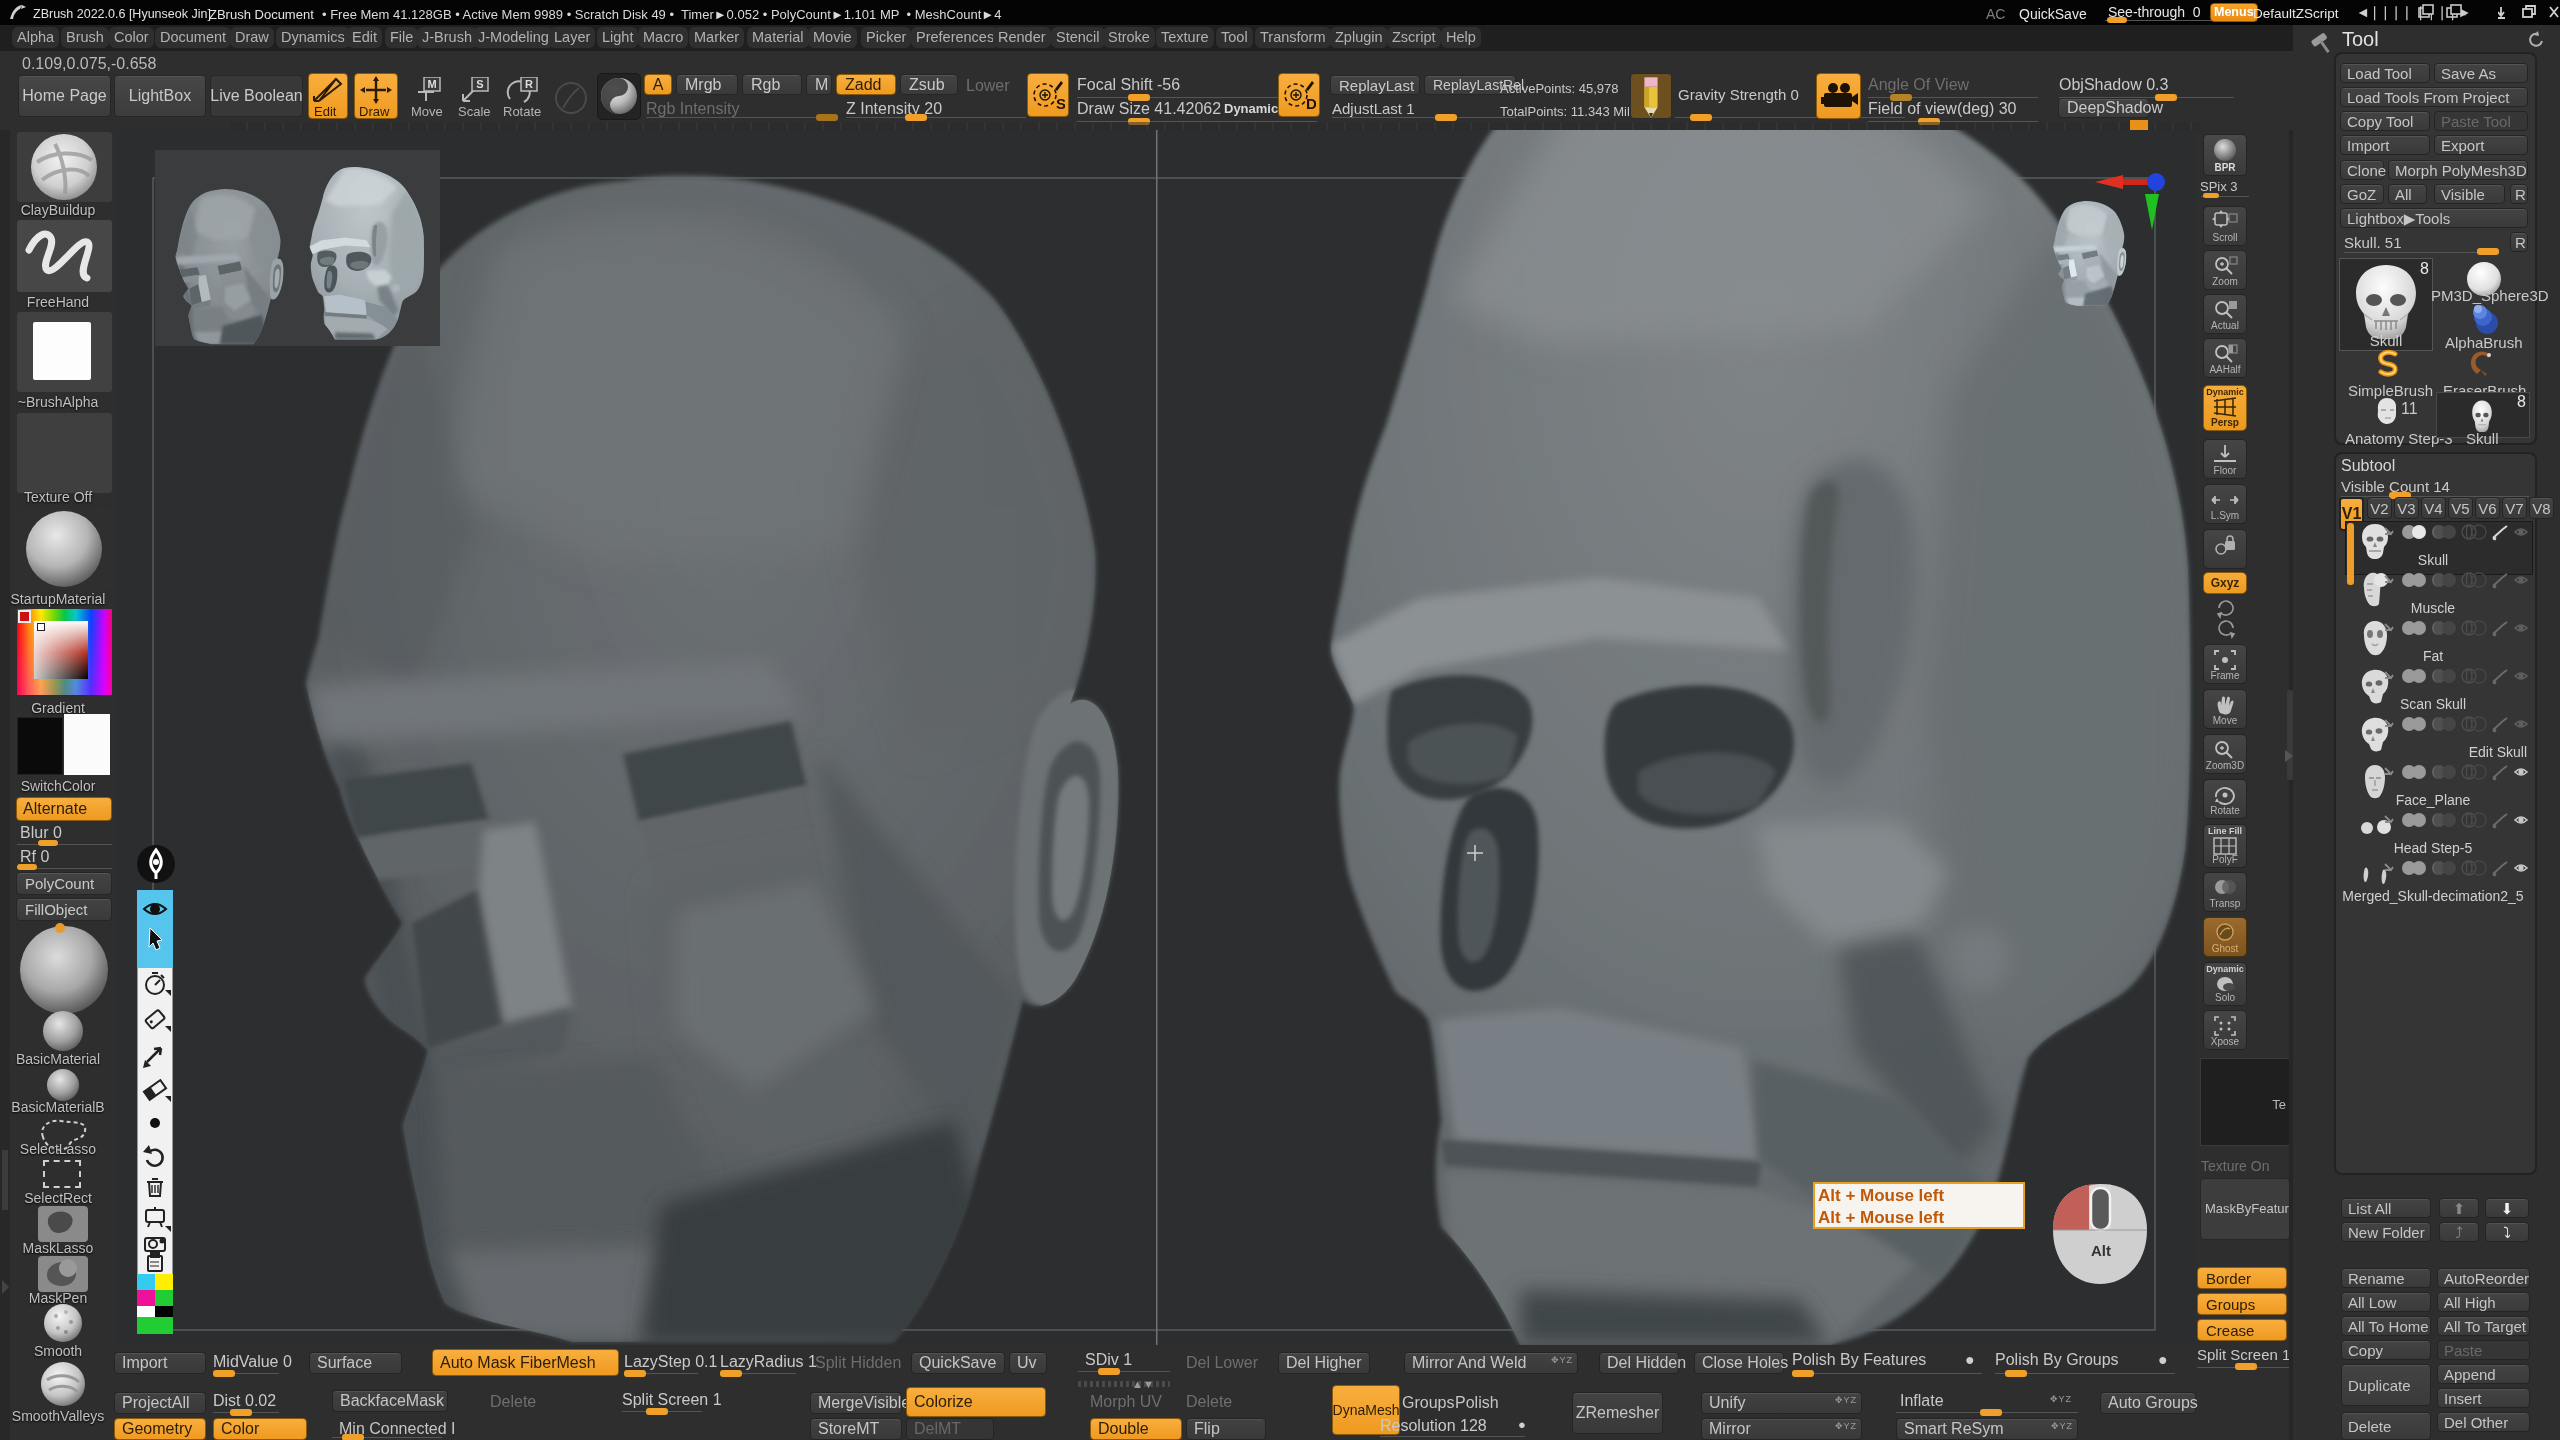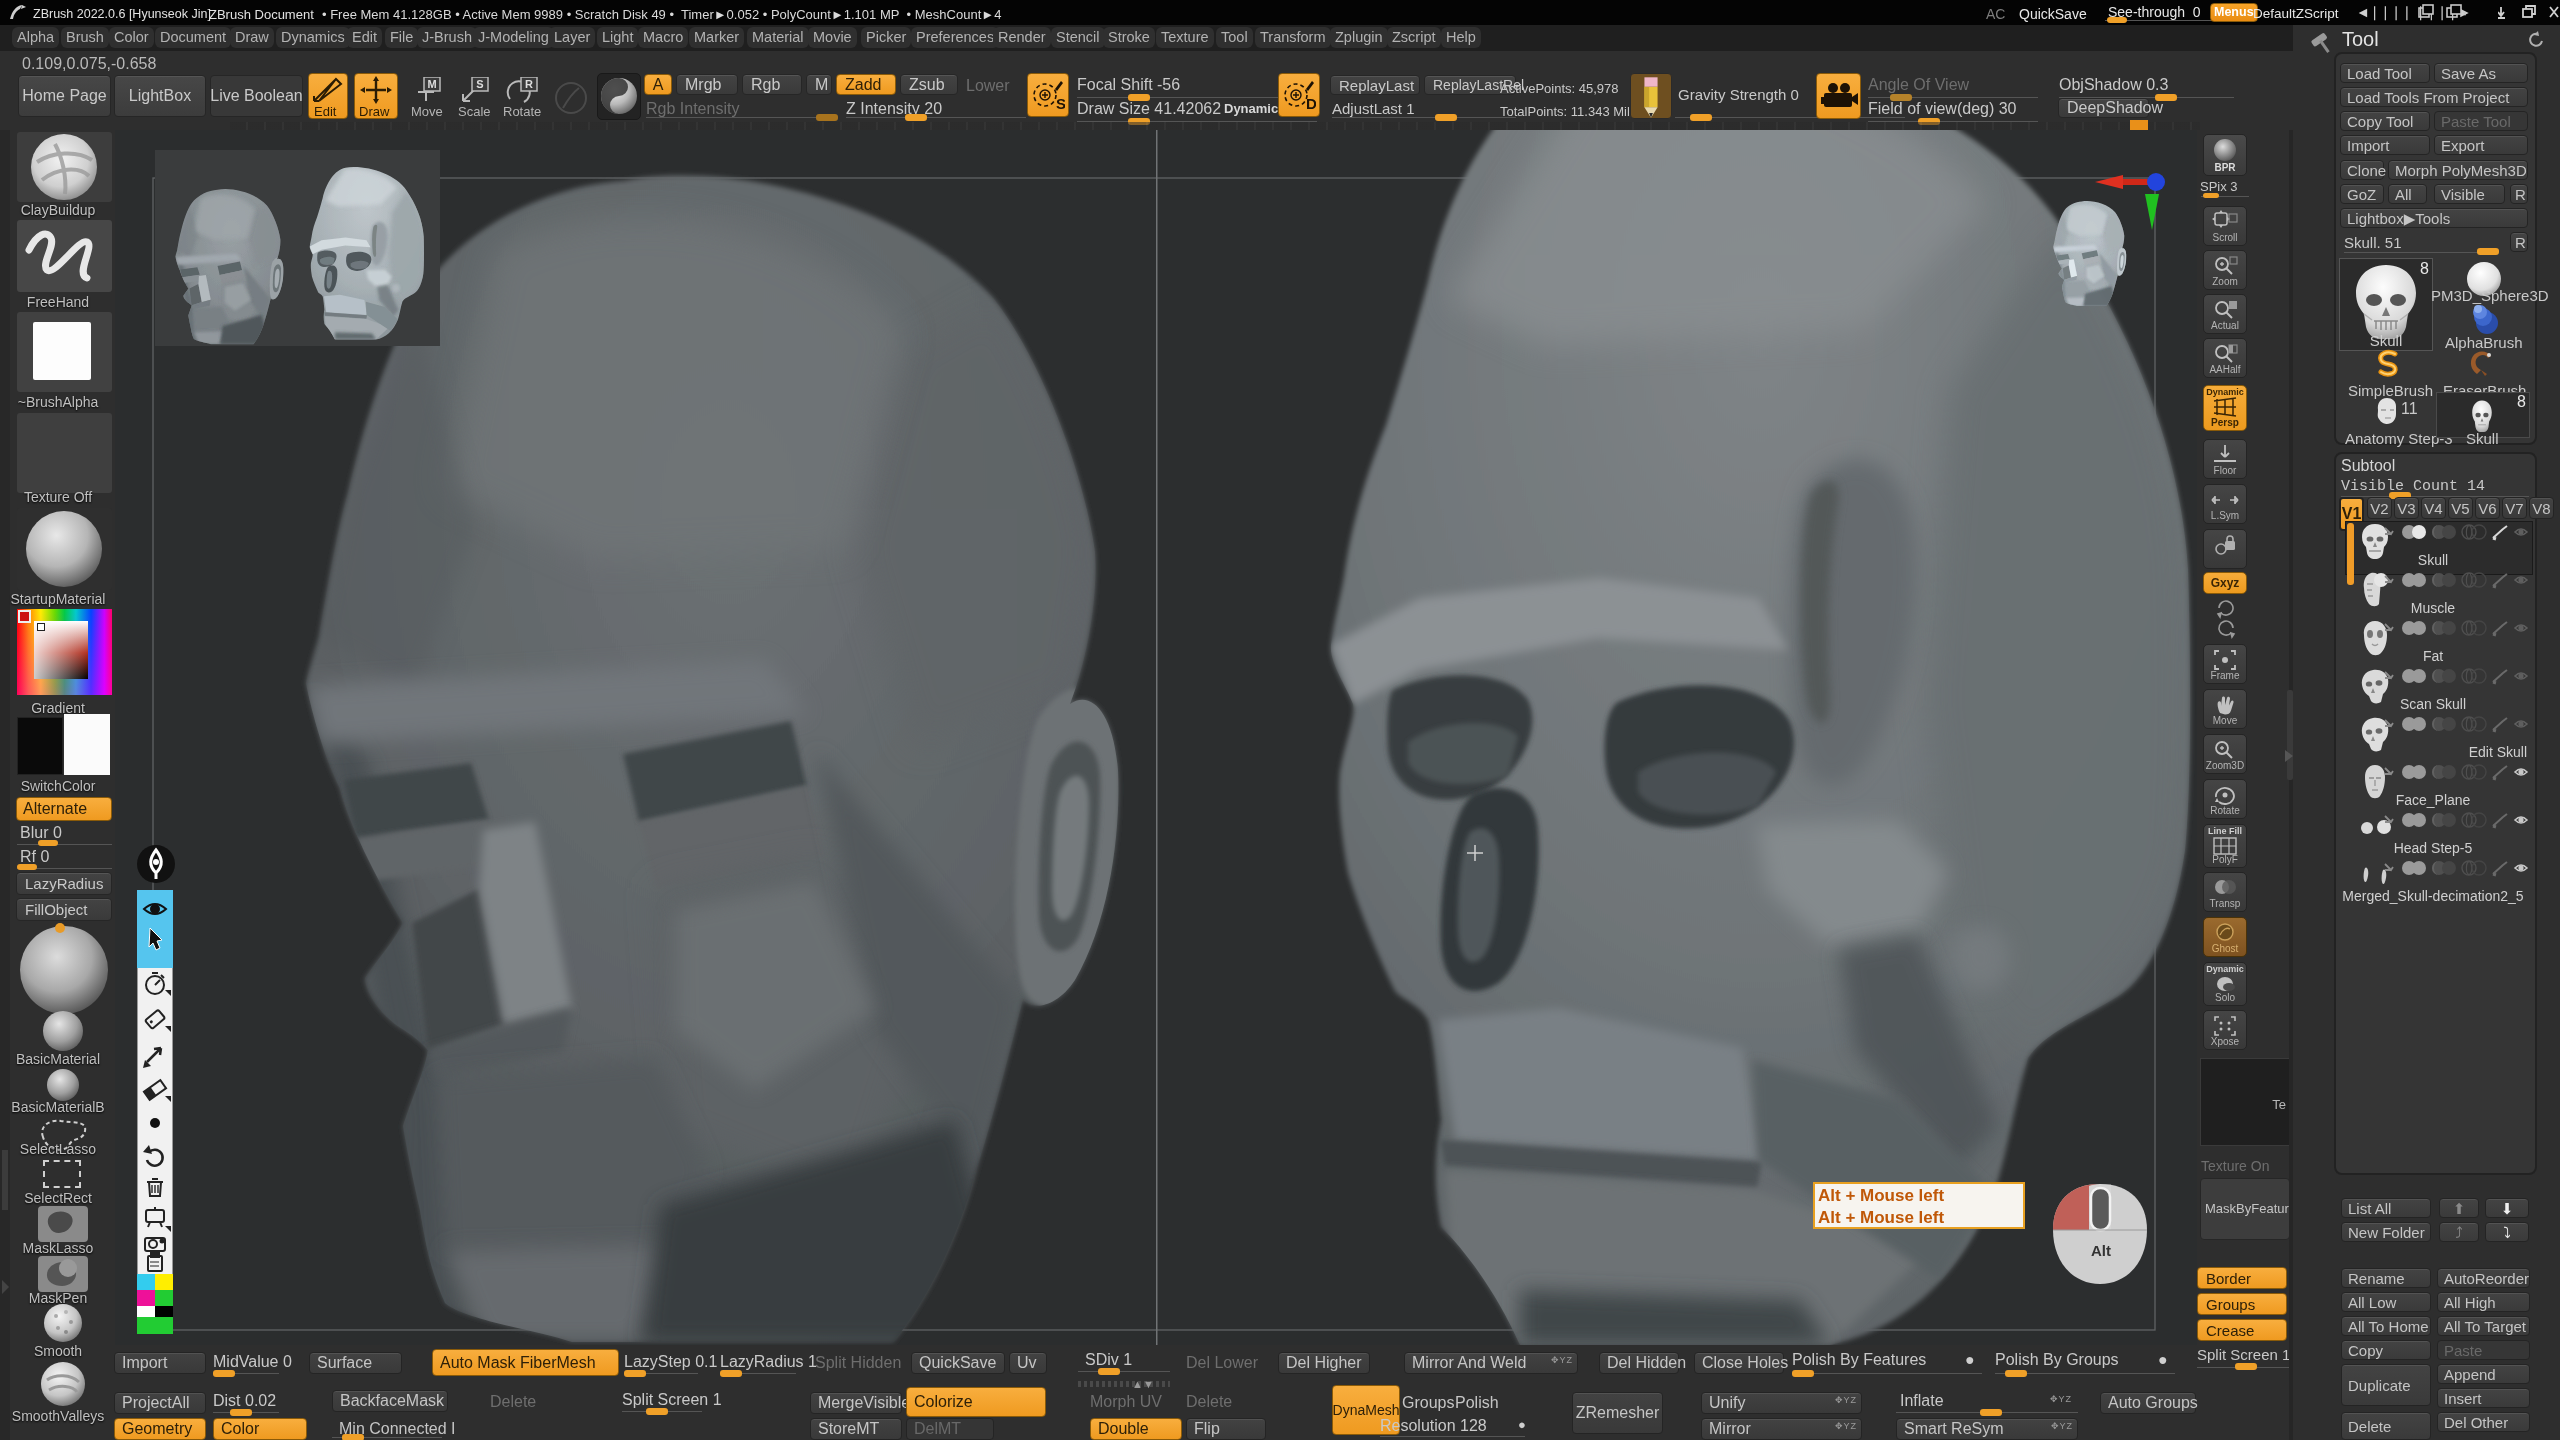--- a/index.html
+++ b/index.html
@@ -584,21 +584,21 @@
   <div class="abs" style="left:64px;top:584px;width:46px;height:61px;background:#fbfbfb;"></div>
   <div class="thumblabel" style="left:3px;top:648px;">SwitchColor</div>
 
   <div class="obtn" style="left:16px;top:667px;width:96px;height:24px;font-size:16px;padding-left:6px;">Alternate</div>
   <span class="lbl" style="left:20px;top:694px;">Blur 0</span>
   <div class="slider" style="left:17px;top:714px;width:95px;height:1px;"></div>
   <div class="shandle" style="left:38px;top:710px;width:20px;height:6px;"></div>
   <span class="lbl" style="left:20px;top:718px;">Rf 0</span>
   <div class="slider" style="left:17px;top:738px;width:95px;height:1px;"></div>
   <div class="shandle" style="left:17px;top:734px;width:20px;height:6px;"></div>
-  <div class="btn" style="left:16px;top:742px;width:96px;height:23px;font-size:15px;">LazyRadius</div>
+  <div class="btn" style="left:16px;top:742px;width:96px;height:23px;font-size:15px;">PolyCount</div>
   <div class="btn" style="left:16px;top:768px;width:96px;height:23px;font-size:15px;">FillObject</div>
 
   <svg class="abs" style="left:12px;top:790px" width="104" height="96" viewBox="0 0 104 96">
     <radialGradient id="bps" cx="42%" cy="35%" r="72%">
           <stop offset="0%" stop-color="#dcdcdc"></stop>
           <stop offset="55%" stop-color="#a8a8a8"></stop>
           <stop offset="100%" stop-color="#484848"></stop>
         </radialGradient>
     <circle cx="52" cy="50" r="44" fill="url(#bps)"></circle>
     <circle cx="48" cy="8" r="5" fill="#e89b28"></circle>
@@ -968,21 +968,21 @@
           <ellipse cx="58" cy="52" rx="8" ry="7" fill="#555"></ellipse>
           <path d="M46 62 l-4 10 h8z" fill="#777"></path>
           <path d="M34 82 h24" stroke="#8a8a8a" stroke-width="2"></path>
         </svg>
     <span style="position:absolute;right:3px;top:0px;color:#e8e8e8;font-size:16px;">8</span>
   </div>
   <span class="lbl" style="left:173px;top:405px;font-size:15px;">Skull</span>
 
   <div class="abs" style="left:41px;top:427px;width:203px;height:723px;background:#353535;border:2px solid #222;border-radius:8px;"></div>
   <span class="lbl" style="left:48px;top:432px;font-size:16px;color:#d5d5d5;">Subtool</span>
-  <span class="lbl" style="left:48px;top:453px;font-size:15px;font-family:Liberation Mono, monospace;">Visible Count 14</span>
+  <span class="lbl" style="left:48px;top:453px;font-size:15px;">Visible Count 14</span>
   <div class="slider" style="left:48px;top:471px;width:188px;height:1px;"></div>
   <div class="shandle" style="left:96px;top:467px;"></div>
   <div class="obtn" style="left:46px;top:472px;width:25px;height:34px;justify-content:center;font-weight:bold;border:2px solid #222;">V1</div>
   <div class="pb" style="left:74px;top:472px;width:25px;height:22px;justify-content:center;">V2</div>
   <div class="pb" style="left:101px;top:472px;width:25px;height:22px;justify-content:center;">V3</div>
   <div class="pb" style="left:128px;top:472px;width:25px;height:22px;justify-content:center;">V4</div>
   <div class="pb" style="left:155px;top:472px;width:25px;height:22px;justify-content:center;">V5</div>
   <div class="pb" style="left:182px;top:472px;width:25px;height:22px;justify-content:center;">V6</div>
   <div class="pb" style="left:209px;top:472px;width:25px;height:22px;justify-content:center;">V7</div>
   <div class="pb" style="left:236px;top:472px;width:25px;height:22px;justify-content:center;">V8</div>

